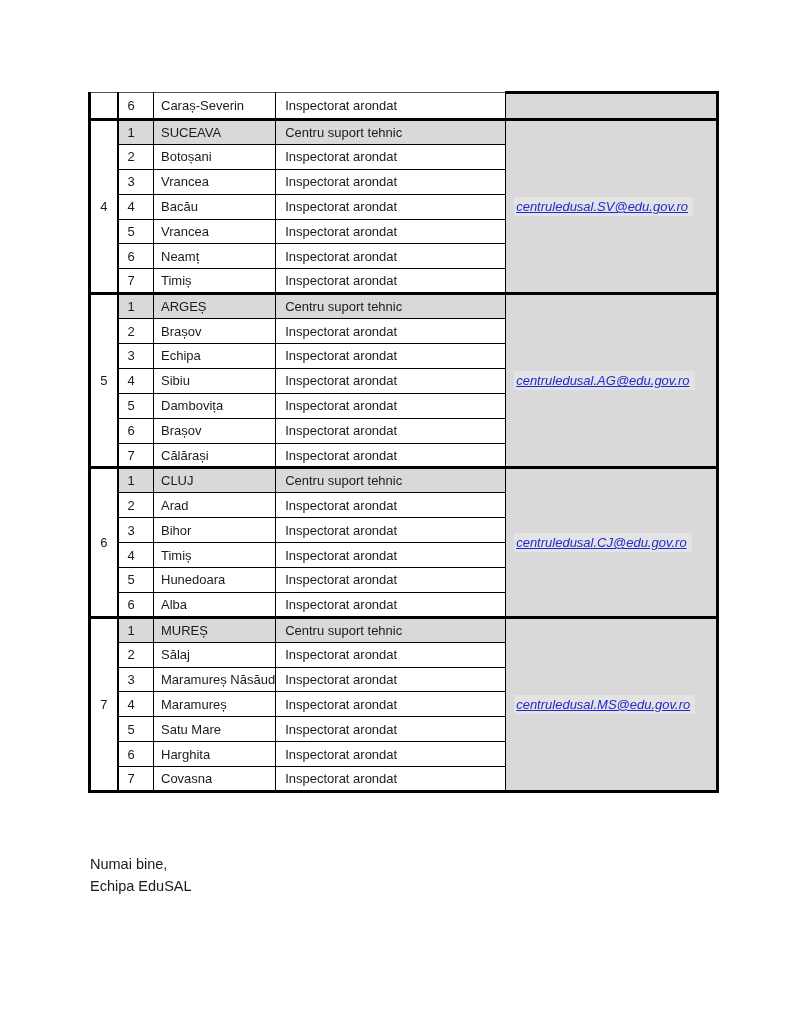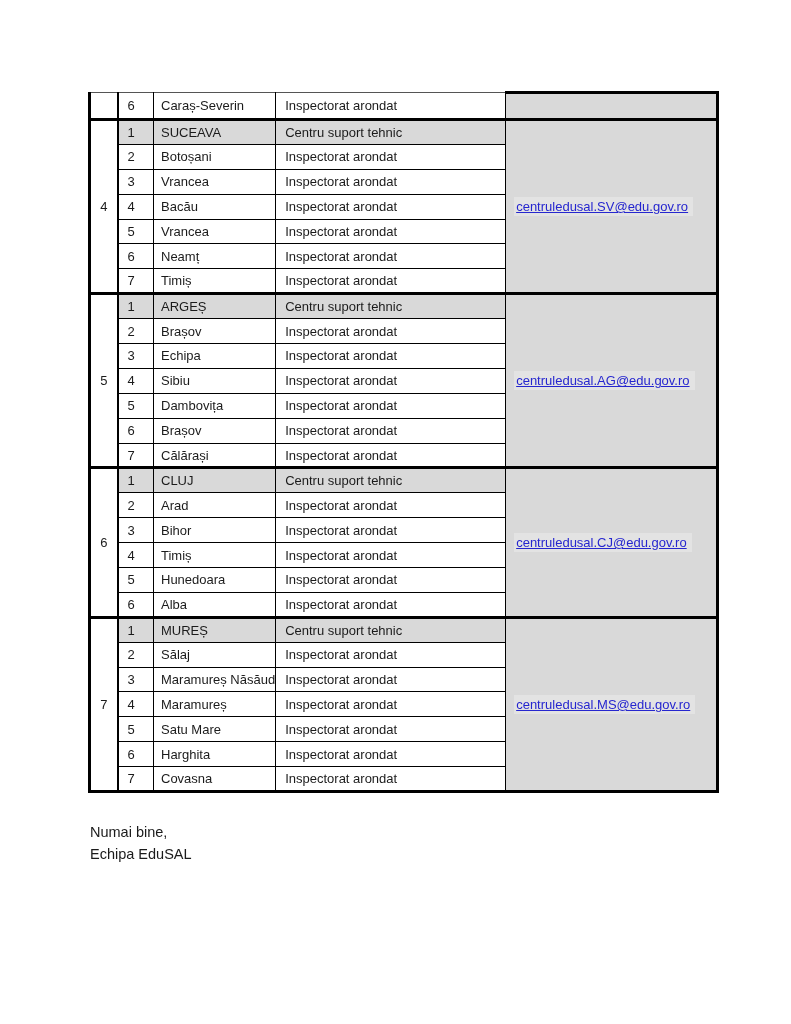--- a/index.html
+++ b/index.html
@@ -25,33 +25,33 @@
     white-space: nowrap; overflow: hidden;
   }
   .tbl tr.partial td { height: 27px; border-top: 1px solid #555; }
   .tbl tr.partial td.c-email { border-top: 3px solid #000; }
   .tbl tr.group-start td { border-top: 3px solid #000; }
 
   td.c-group { width: 28px; text-align: center; border-right: 2px solid #000; background: #fff; }
   td.c-num   { width: 36px; padding-left: 9px; }
   td.c-county{ width: 111px; padding-left: 7px; }
   td.c-role  { width: 230px; padding-left: 9px; }
-  td.c-email { width: 212px; padding-left: 8px; background: var(--cell-gray, #d9d9d9); }
+  td.c-email { width: 212px; padding-left: 8px; background: var(--cell-gray, #d9d9d9); font-style: italic; }
 
   tr.hdr td.c-num, tr.hdr td.c-county, tr.hdr td.c-role { background: var(--cell-gray, #d9d9d9); }
 
   .c-email a {
     color: var(--link-blue, #2626cf);
     text-decoration: underline;
     background: #e3e3e3;
     padding: 2px 5px 2px 2px;
   }
 
   .signature {
-    position: absolute; left: 90px; top: 822px;
+    position: absolute; left: 90px; top: 854px;
     font-size: 14.5px; line-height: 21.5px; color: #1b1b1b;
   }
 </style>
 </head>
 <body>
 
 <div class="page">
   <table class="tbl">
     <tbody>
         <tr class="partial">

